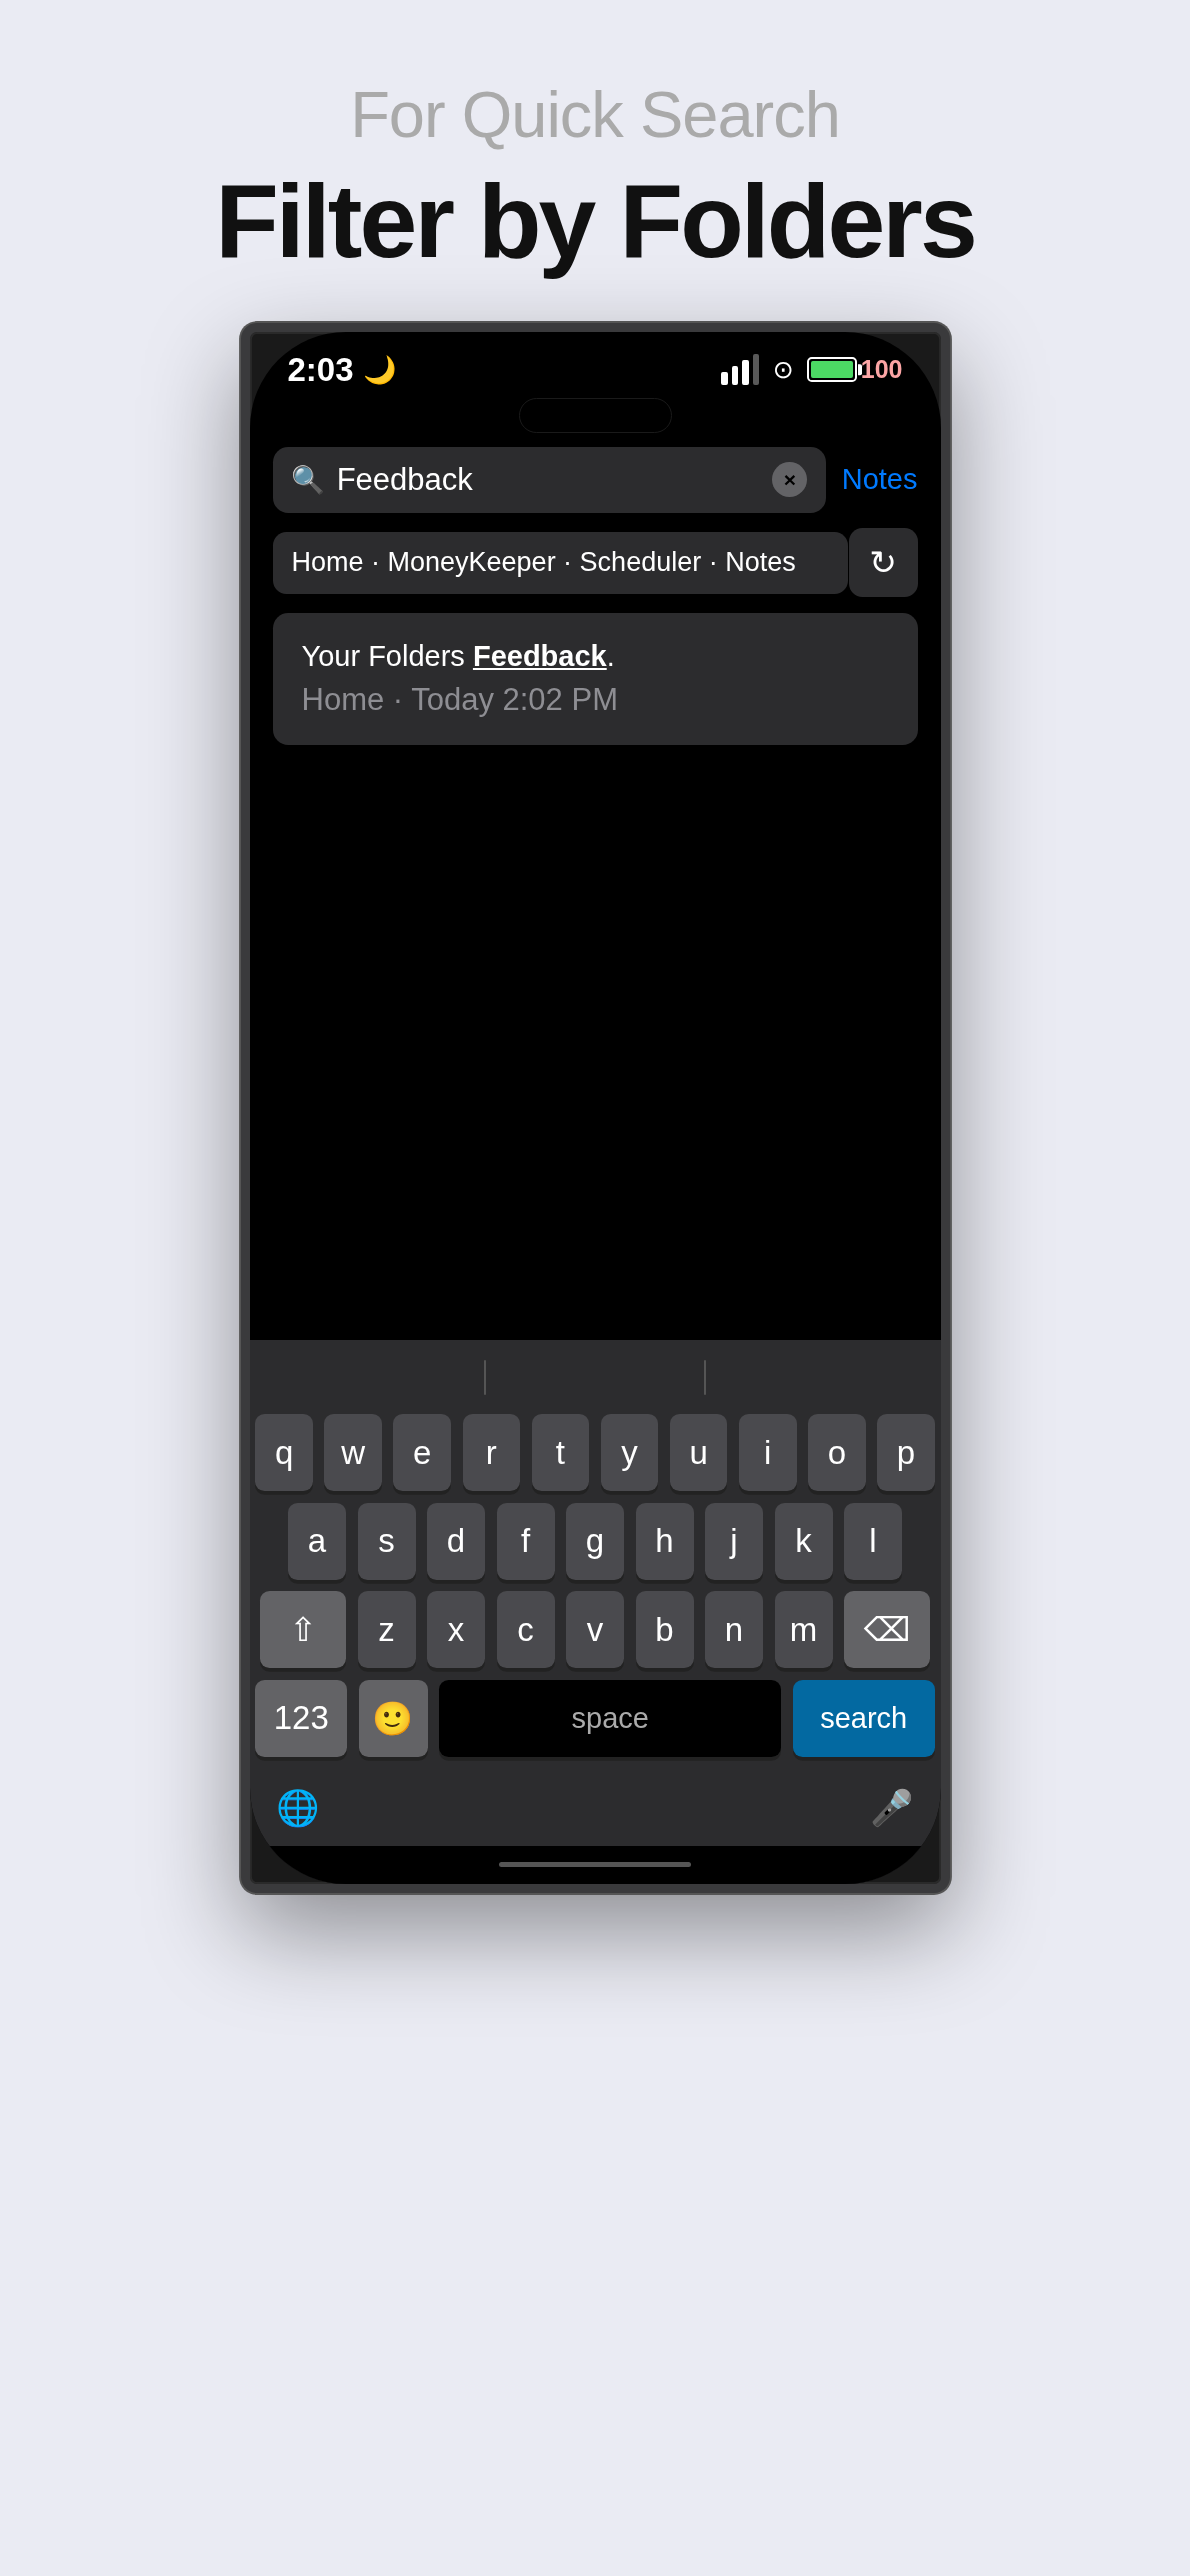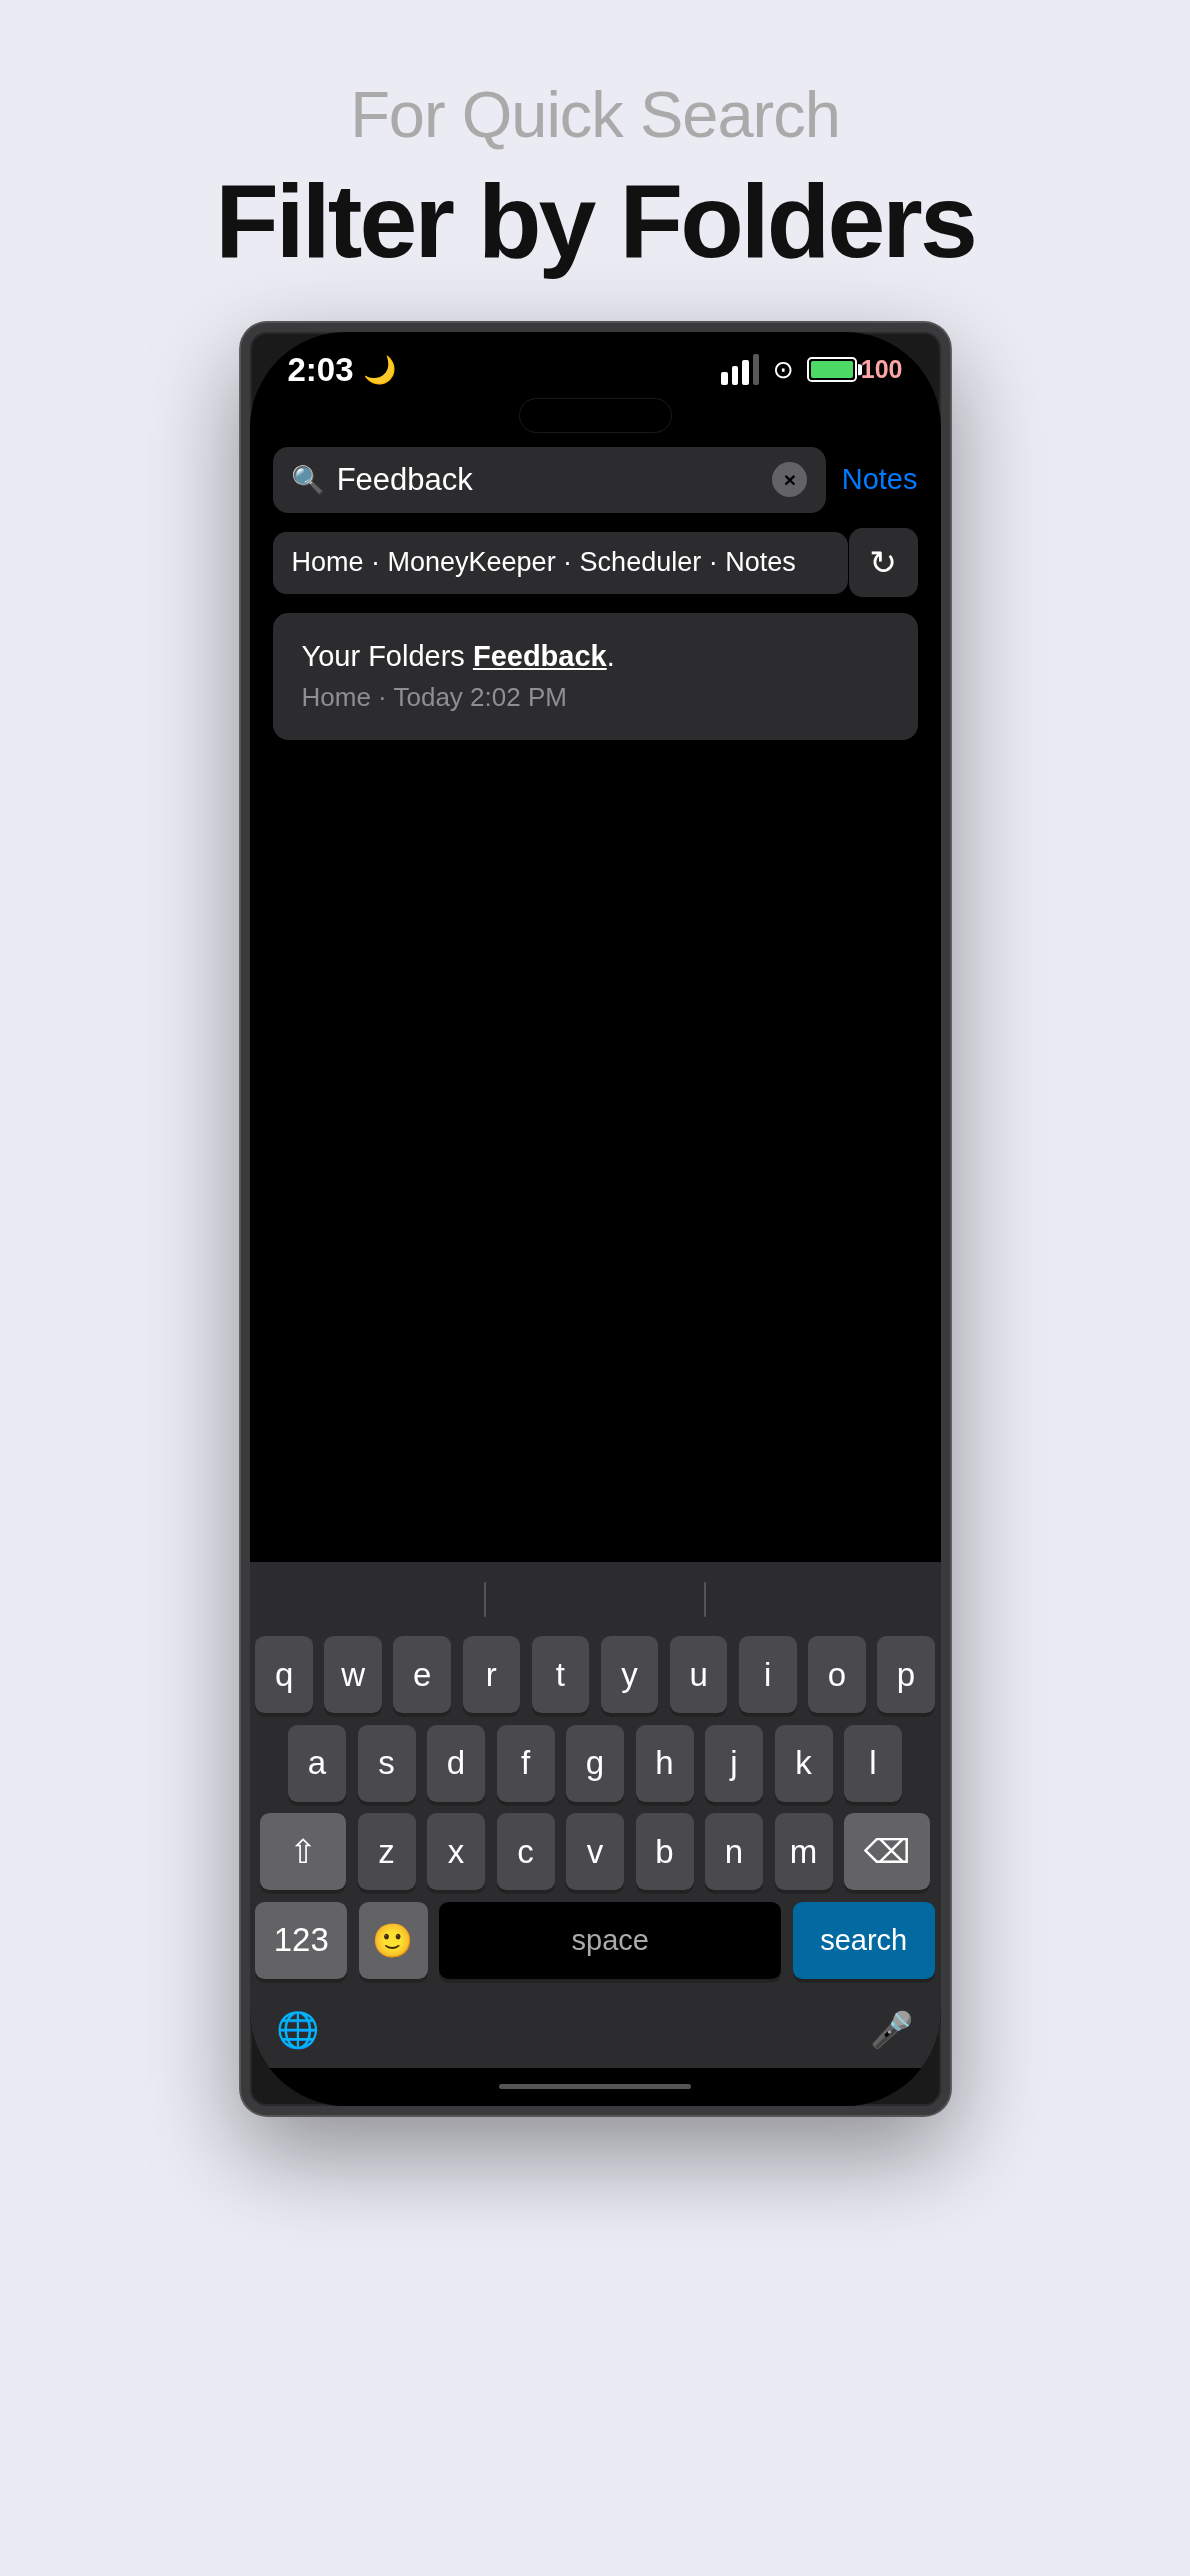--- a/index.html
+++ b/index.html
@@ -26,23 +26,23 @@
       font-size: 104px;
       color: #111111;
       font-weight: 800;
       letter-spacing: -2.9px;
       margin-bottom: 42px;
     }
 
     
     .iphone-frame {
       width: 709px;
-      height: 1792px;
+      height: 1570px;
       background: #1a1a1a;
-      border-radius: 26px;
+      border-radius: 16px;
       border: 9.6px solid #3a3a3c;
       position: relative;
       box-shadow:
         0 0 0 1.9px #555,
         0 38px 96px rgba(0,0,0,0.4),
         inset 0 0 0 1.9px #2a2a2a;
       overflow: hidden;
     }
 
     
@@ -246,21 +246,21 @@
       margin-bottom: 9.6px;
     }
 
     .result-title .highlight {
       text-decoration: underline;
       font-weight: 600;
     }
 
     .result-meta {
       color: #8e8e93;
-      font-size: 26px;
+      font-size: 31px;
     }
 
     
     .content-area {
       flex: 1;
       background: #000;
     }
 
     
     .keyboard-area {

